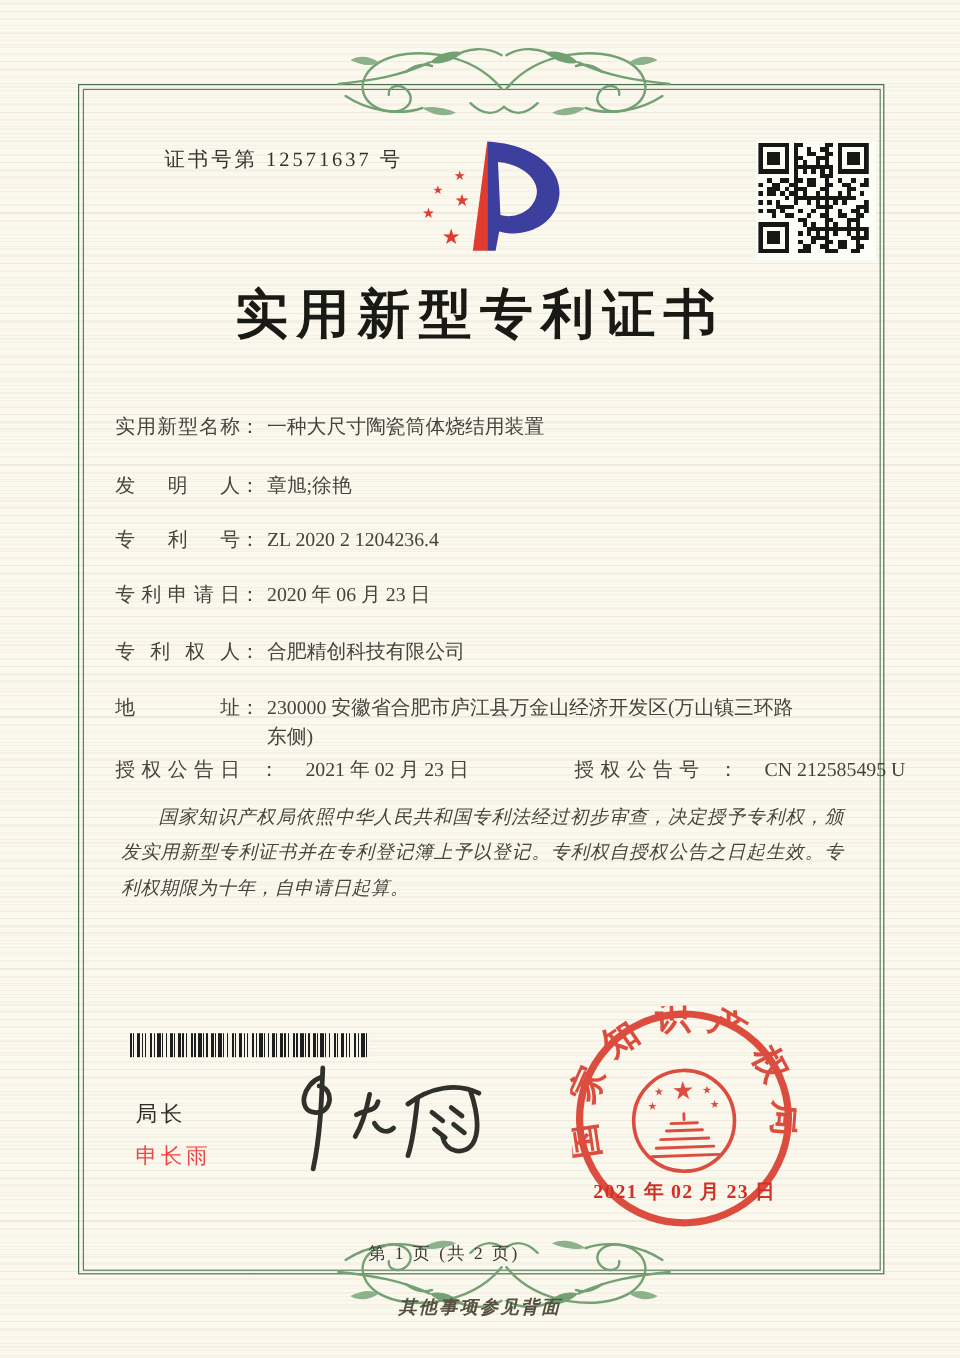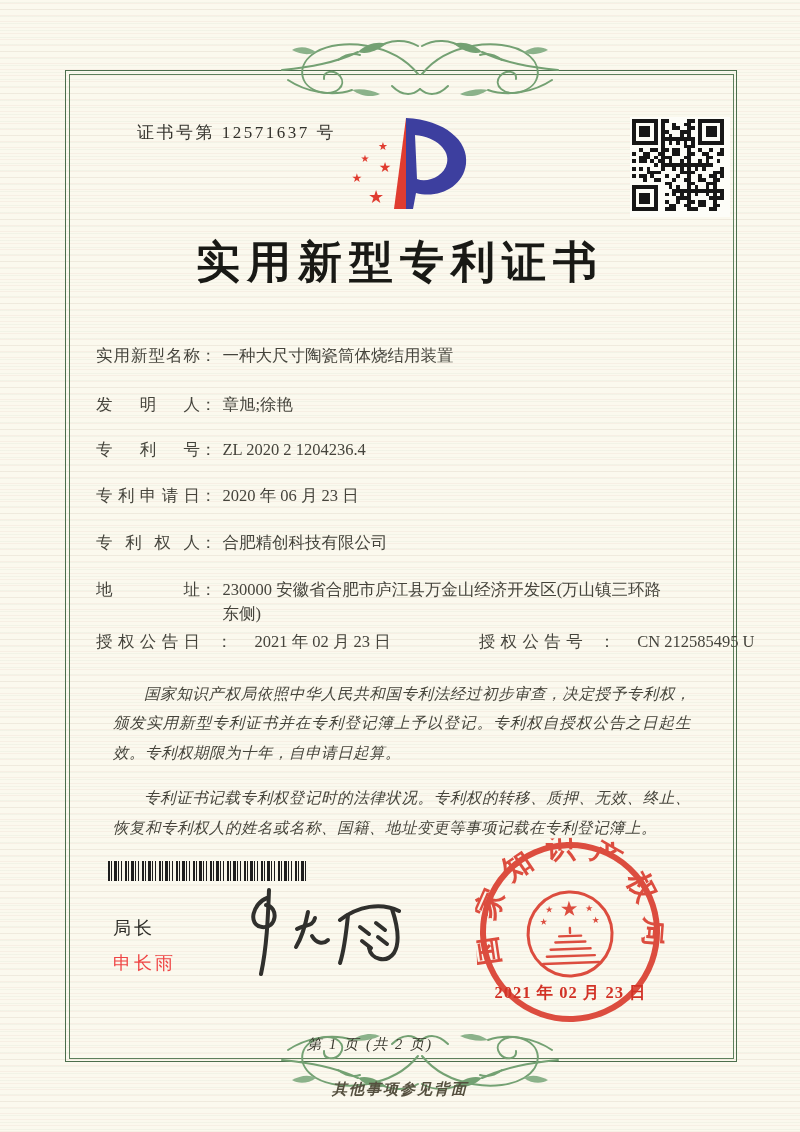--- a/index.html
+++ b/index.html
@@ -41,38 +41,38 @@
     text-align:justify;text-align-last:justify;letter-spacing:0;
   }
   .colon{flex:0 0 auto;}
   .fvalue{margin-left:6px;max-width:450px;}
   .grant-pair{display:flex;gap:16px;}
   .grant-gap{width:88px;}
   .paras{
     left:97px;top:663px;width:610px;font-size:15.5px;line-height:1.9;
     color:#46453c;font-style:italic;letter-spacing:0.5px;
   }
-  .paras p{margin:16px;text-indent:2em;text-align:justify;}
+  .paras p{margin:4px;text-indent:2em;text-align:justify;}
   .barcode{
     left:108px;top:861px;width:200px;height:20px;
     background:repeating-linear-gradient(90deg,
       #1d1d1d 0 2px,#f7f5ea 2px 3px,#1d1d1d 3px 4px,#f7f5ea 4px 6px,
       #1d1d1d 6px 9px,#f7f5ea 9px 10px,#1d1d1d 10px 11px,#f7f5ea 11px 13px,
       #1d1d1d 13px 14px,#f7f5ea 14px 17px);
   }
   .sig-title{left:113px;top:916px;font-size:18px;letter-spacing:3px;
     font-family:"Liberation Sans","DejaVu Sans",sans-serif;color:#2e2d28;}
   .sig-name{left:113px;top:951px;font-size:18px;letter-spacing:3px;
     font-family:"Liberation Sans","DejaVu Sans",sans-serif;color:#ef4444;}
   .seal-date{
     left:488px;top:982px;width:165px;text-align:center;
     font-size:16.5px;font-weight:bold;color:#d23226;letter-spacing:1px;z-index:3;
   }
   .page-no{left:0;top:1035px;width:740px;text-align:center;font-size:14.5px;
-    letter-spacing:2px;color:#3a392f;font-style:italic;}
+    letter-spacing:2px;color:#3a392f;}
   .footer-note{left:0;top:1080px;width:800px;text-align:center;font-size:15px;
     font-style:italic;letter-spacing:2px;color:#55503f;font-weight:bold;}
   .qr-box{left:630px;top:117px;width:96px;height:96px;background:#fdfdf8;padding:2px;}
   svg text.star{font-family:"DejaVu Sans",sans-serif;}
 </style>
 </head>
 <body>
 
 <div class="abs frame">
   <div class="frame-inner"></div>
@@ -381,21 +381,20 @@
   <span class="grant-gap"></span>
   <span class="grant-pair">
     <span class="flabel">授权公告号</span>
       <span class="colon">：</span>
     <span class="fvalue">CN 212585495 U</span>
   </span>
 </div>
 
 <div class="abs paras">
   <p>国家知识产权局依照中华人民共和国专利法经过初步审查，决定授予专利权，颁发实用新型专利证书并在专利登记簿上予以登记。专利权自授权公告之日起生效。专利权期限为十年，自申请日起算。</p>
-  <p>专利证书记载专利权登记时的法律状况。专利权的转移、质押、无效、终止、恢复和专利权人的姓名或名称、国籍、地址变更等事项记载在专利登记簿上。</p>
 </div>
 
 <div class="abs barcode"></div>
 
 <div class="abs sig-title">局长</div>
 <div class="abs sig-name">申长雨</div>
 
 <svg class="abs" style="left:212px;top:884px;" width="210" height="100" viewBox="0 0 210 100">
   <g stroke="#1f1f1d" stroke-width="4" fill="none" stroke-linecap="round" stroke-linejoin="round" opacity="0.92">
     <path d="M55,14 C41,19 35,41 50,43 C65,45 67,23 54,21"></path>

